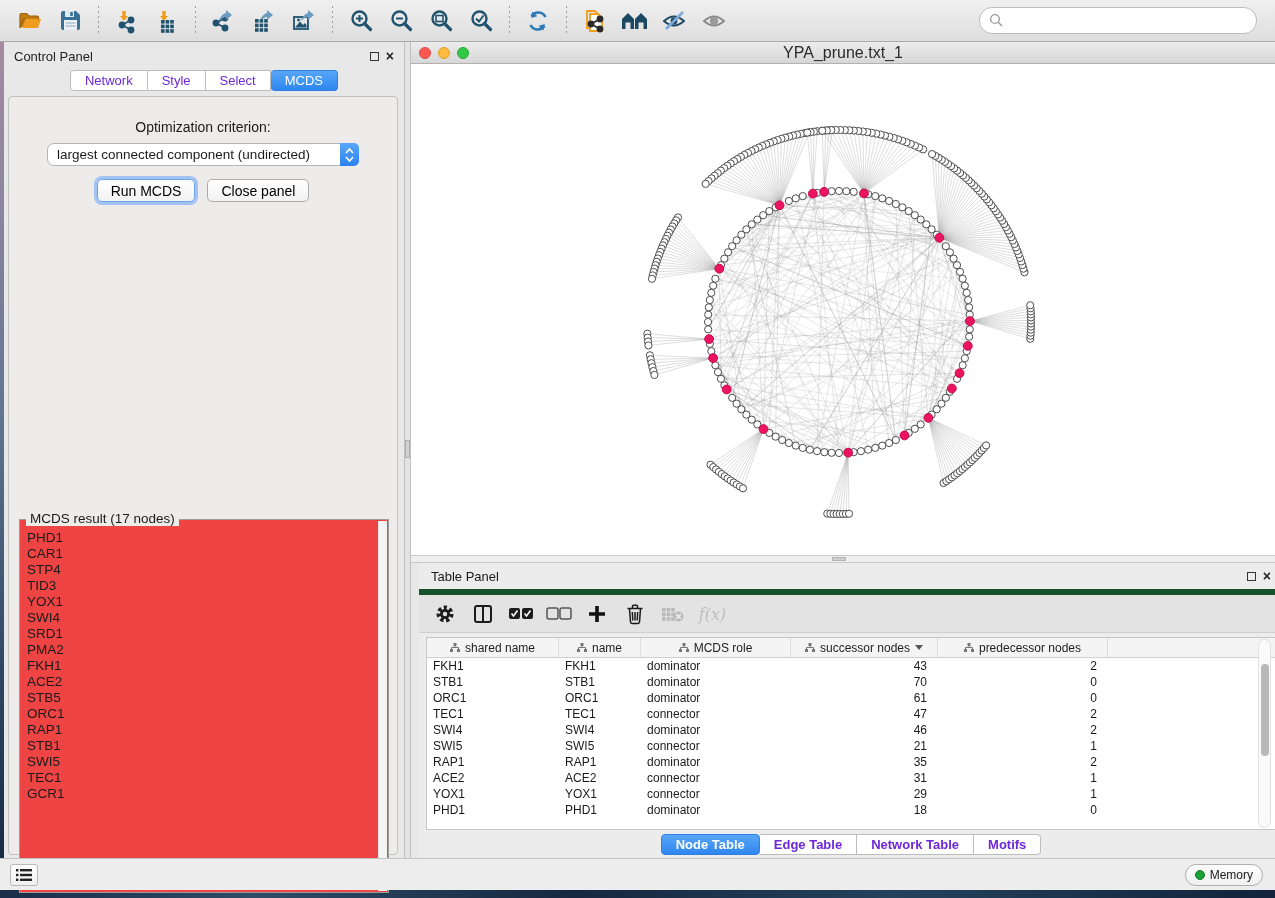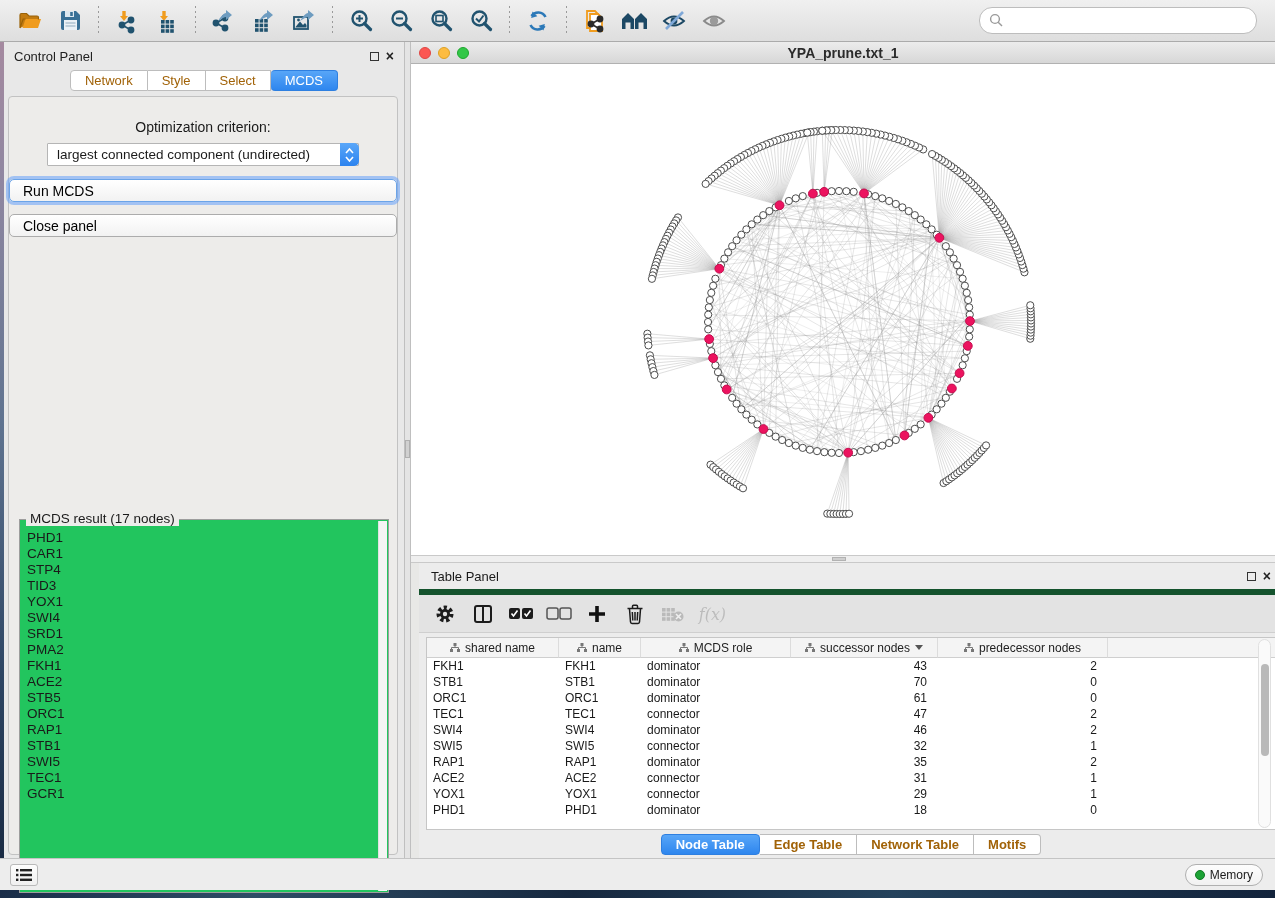--- a/index.html
+++ b/index.html
@@ -24,58 +24,58 @@
 
   
   .control-panel { position:absolute; left:4px; top:42px; width:400px; height:816px; background:#E8E8E8; }
   .cp-head { height:28px; display:flex; align-items:center; padding:0 10px; }
   .cp-title { font-size:13px; color:#222; flex:1; }
   .panel-btns { display:flex; gap:7px; align-items:center; }
   .float-btn { width:9px; height:9px; border:1.5px solid #333; display:inline-block; }
   .close-btn { font-size:14px; font-weight:bold; color:#222; line-height:9px; }
   .cp-tabs { display:flex; justify-content:center; position:relative; z-index:2; }
   .seg { height:21px; padding:0 14px; background:#fff; border:1px solid #BDBDBD; border-left:none;
-    font-size:13px; display:flex; align-items:center; color:#a16207; }
+    font-size:13px; display:flex; align-items:center; color:#6d28d9; }
   .seg:first-child { border-left:1px solid #BDBDBD; border-radius:4px 0 0 4px; }
   .seg:last-child { border-radius:0 4px 4px 0; }
   .seg.active { background:linear-gradient(#58A6F8,#2E86EE); color:#fff; border-color:#2E7FE0; border-radius:4px; }
   .cp-body { position:absolute; left:4px; top:54px; width:390px; height:759px;
     background:#EDECEA; border:1px solid #C2C2C2; border-radius:4px; }
   .opt-label { text-align:center; margin-top:22px; font-size:14px; }
   .dropdown { margin:8px auto 0; width:312px; height:23px; background:#fff; border:1px solid #B5B5B5;
-    border-radius:1px; display:flex; align-items:center; }
+    border-radius:7px; display:flex; align-items:center; }
   .dropdown .dval { flex:1; padding-left:9px; font-size:13.5px; white-space:nowrap; }
   .stepper { width:19px; height:23px; margin:-1px -1px -1px 0; border-radius:0 5px 5px 0;
     background:linear-gradient(#5AA7F9,#2C83EF); display:flex; flex-direction:column; align-items:center; justify-content:center; gap:2px; }
-  .btn-row { display:flex; justify-content:center; gap:12px; margin-top:13px;flex-direction:column; }
+  .btn-row { display:flex; justify-content:center; gap:12px; margin-top:13px; }
   .mac-btn { height:23px; padding:0 13px; background:linear-gradient(#FFFFFF,#F2F2F2); border:1px solid #ACACAC;
     border-radius:5px; font-size:14px; display:flex; align-items:center; }
   .mac-btn.focus { box-shadow:0 0 0 3px rgba(100,160,250,.55); border-color:#6BA4E8; }
   .result-box { position:absolute; left:10px; top:422px; width:370px; height:374px;
-    border:1px solid #9d9d9d; background:#22c55e; }
+    border:1px solid #9d9d9d; background:#ef4444; }
   .result-legend { position:absolute; top:-9px; left:6px; background:#EDECEA; padding:0 4px; font-size:13.5px; }
   .mcds-list { position:absolute; inset:10px 10px 2px 7px; overflow:hidden; font-size:13.5px; line-height:16px; }
   .list-track { position:absolute; right:1px; top:1px; bottom:1px; width:9px; background:#F4F4F4; border-left:1px solid #E2E2E2; }
 
   
   .v-divider { position:absolute; left:404px; top:42px; width:7px; height:816px; background:#E4E4E4; border-left:1px solid #BFBFBF; border-right:1px solid #BFBFBF; }
   .v-divider .handle { position:absolute; left:0; top:398px; width:5px; height:18px; background:#D0D0D0; border:1px solid #AFAFAF; }
   .h-divider { position:absolute; left:411px; top:555px; width:864px; height:8px; background:#EFEFEF; border-top:1px solid #C9C9C9; border-bottom:1px solid #C9C9C9; }
   .h-divider .handle { position:absolute; left:421px; top:1px; width:14px; height:4px; background:#CFCFCF; border:1px solid #B2B2B2; }
 
   
   .net-win { position:absolute; left:411px; top:42px; width:864px; height:513px; background:#fff; }
   .titlebar { height:22px; background:linear-gradient(#ECECEC,#D7D7D7); border-bottom:1px solid #B1B1B1;
     display:flex; align-items:center; position:relative; }
   .lights { position:absolute; left:8px; display:flex; gap:7px; }
   .light { width:12px; height:12px; border-radius:50%; }
   .light.red { background:#FC5753; border:1px solid #DF4744; }
   .light.yellow { background:#FDBC40; border:1px solid #DEA123; }
   .light.green { background:#33C748; border:1px solid #1EA72E; }
-  .net-title { flex:1; text-align:center; font-size:14px; color:#2b2b2b;font-weight:bold; }
+  .net-title { flex:1; text-align:center; font-size:16px; color:#2b2b2b; }
   .net-canvas { width:864px; height:490px; background:#fff; }
 
   
   .table-panel { position:absolute; left:419px; top:563px; width:864px; height:295px; background:#ECECEC; }
   .tp-head { height:26px; display:flex; align-items:center; padding:0 12px; }
   .tp-title { flex:1; font-size:13px; }
   .tp-toolbar { margin:0 0 0 0; height:44px; background:#E3E3E3; border-top:6px solid #14532d; border-bottom:1px solid #CFCFCF;
     display:flex; align-items:center; padding-left:12px; gap:10px; }
   .tico { width:28px; height:28px; display:flex; align-items:center; justify-content:center; }
   .tico.disabled { opacity:.45; }
@@ -1255,21 +1255,21 @@
           <div class="td">SWI4</div>
           <div class="td">dominator</div>
           <div class="td right">46</div>
           <div class="td right">2</div>
           <div class="td"></div>
         </div>
         <div class="tgrid">
           <div class="td">SWI5</div>
           <div class="td">SWI5</div>
           <div class="td">connector</div>
-          <div class="td right">32</div>
+          <div class="td right">21</div>
           <div class="td right">1</div>
           <div class="td"></div>
         </div>
         <div class="tgrid">
           <div class="td">RAP1</div>
           <div class="td">RAP1</div>
           <div class="td">dominator</div>
           <div class="td right">35</div>
           <div class="td right">2</div>
           <div class="td"></div>

